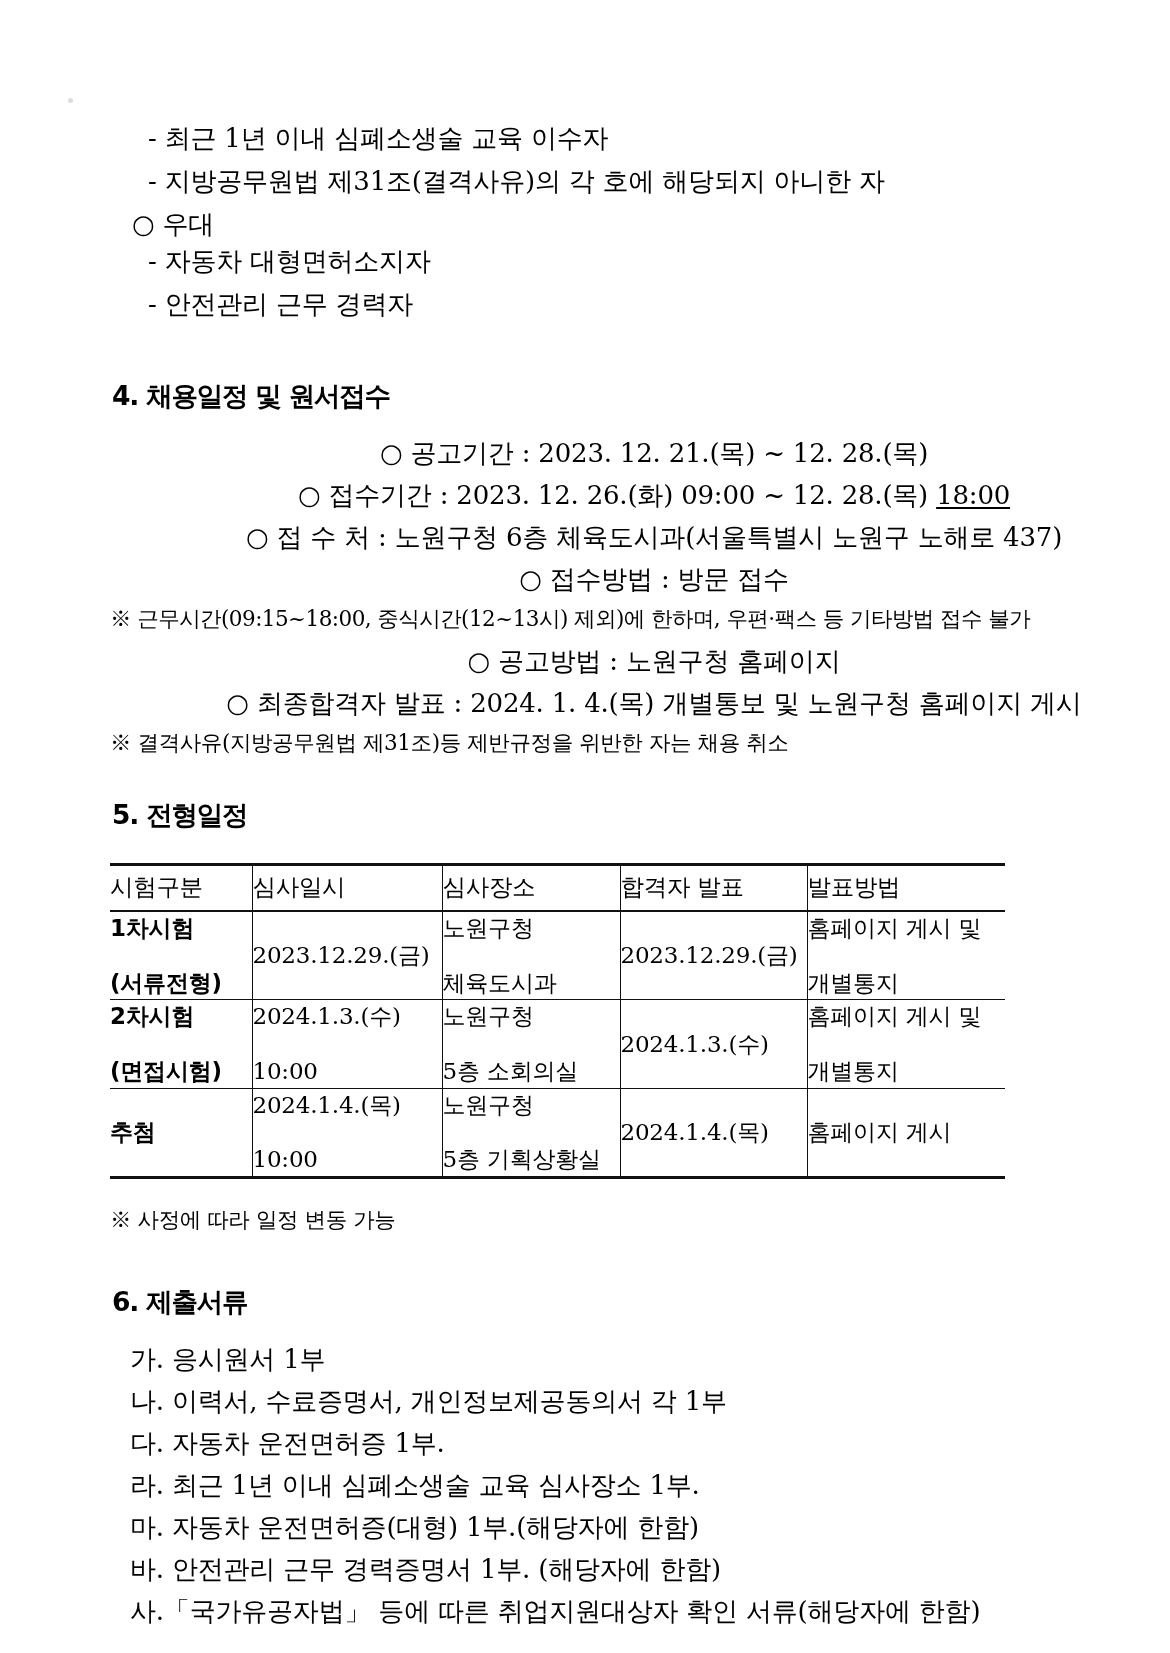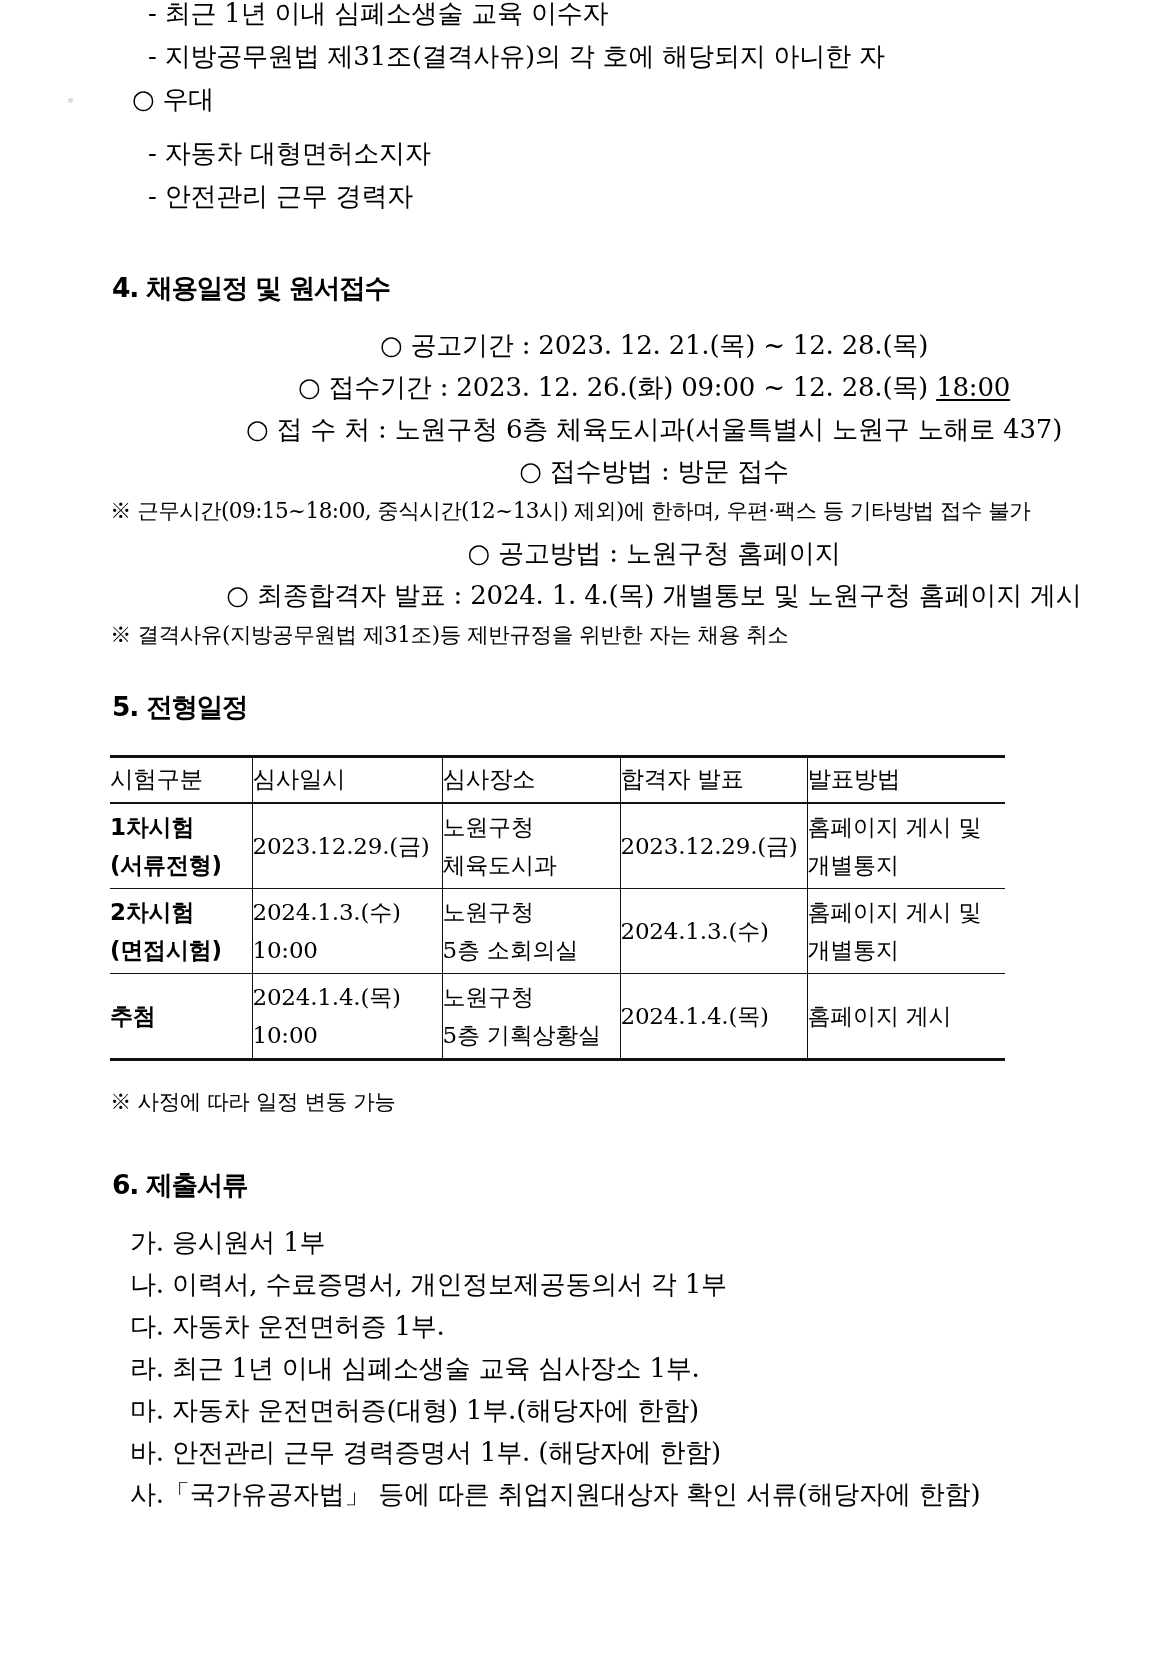--- a/index.html
+++ b/index.html
@@ -43,21 +43,21 @@
     line-height: 1.0;
     white-space: nowrap;
     letter-spacing: -0.2px;
   }
   .dash-item {
     margin-left: 148px;
     margin-bottom: 17px;
   }
   .circle-item {
     margin-left: 132px;
-    margin-bottom: 28px;
+    margin-bottom: 11px;
   }
   .circle-item-4 {
     margin-left: 138px;
     margin-bottom: 16px;
     text-align: center;
   }
   .note {
     font-size: 21.5px;
     line-height: 1.0;
     margin-left: 110px;
@@ -144,35 +144,35 @@
     font-size: 23px;
     letter-spacing: -0.2px;
   }
   td.bold-cell {
     font-family: "DejaVu Sans", "Liberation Sans", sans-serif;
     font-weight: bold;
     font-size: 22px;
     letter-spacing: -1px;
   }
   .cell-two-line span { display: block; }
-  .cell-two-line span + span { margin-top: 5px; }
+  .cell-two-line span + span { margin-top: 22px; }
 
   
   .doc-item {
     margin-left: 130px;
     margin-bottom: 16px;
   }
 </style>
 </head>
 <body>
 
 <div class="page">
   <div class="speck"></div>
 
-  <div class="content" style="">
+  <div class="content" style="padding-top:125px;">
 
     <div>
       <div class="line dash-item">- 최근 1년 이내 심폐소생술 교육 이수자</div>
       <div class="line dash-item">- 지방공무원법 제31조(결격사유)의 각 호에 해당되지 아니한 자</div>
       <div class="line circle-item">○ 우대</div>
       <div class="line dash-item">- 자동차 대형면허소지자</div>
       <div class="line dash-item">- 안전관리 근무 경력자</div>
     </div>
 
     <div class="sp-44"></div>

